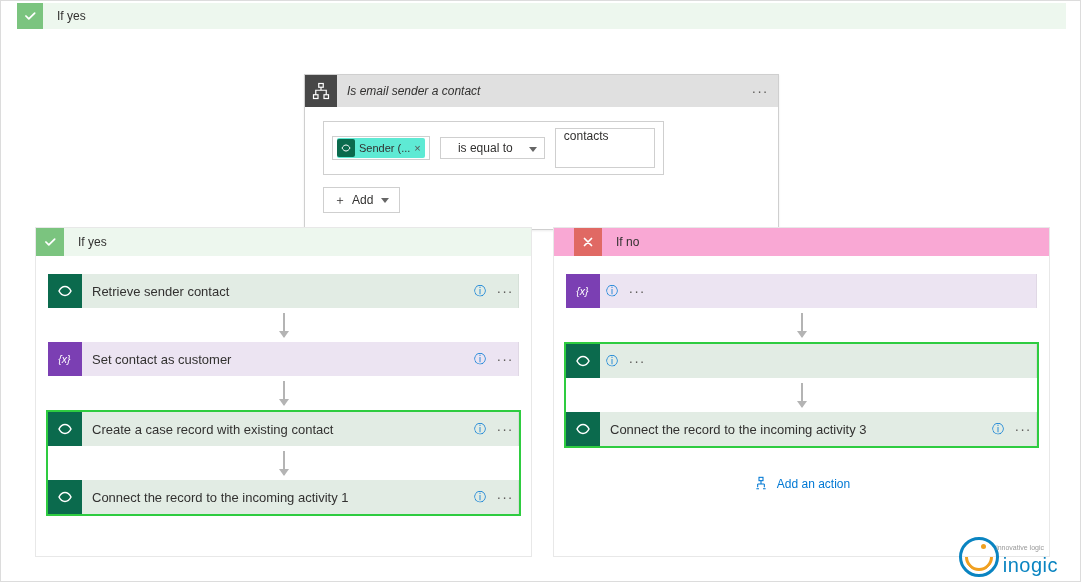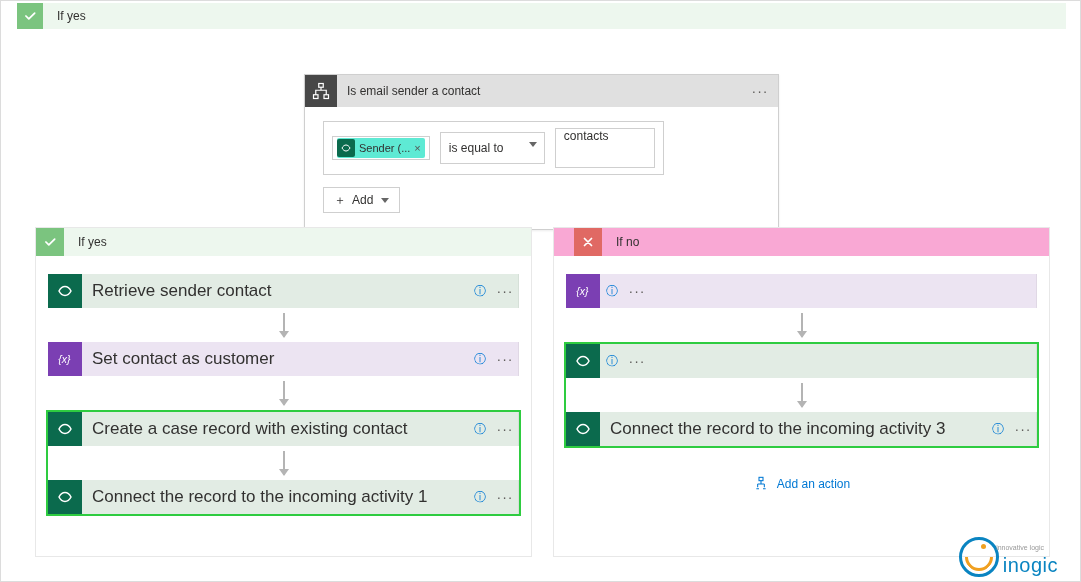--- a/index.html
+++ b/index.html
@@ -23,41 +23,41 @@
     border:1px solid #cfcfcf; background:#ffffff;
     box-shadow:0 1px 2px rgba(0,0,0,0.08);
   }
   .condition-header {
     height:32px; background:#e0e0e0; display:flex; align-items:center;
     position:relative;
   }
   .condition-icon-box {
     width:32px; height:32px; background:#474747; display:flex; align-items:center; justify-content:center;
   }
-  .condition-title { margin-left:10px; font-size:12px; }
+  .condition-title { margin-left:10px; font-size:12px;font-style:italic; }
   .ellipsis-btn {
     width:28px; height:32px; display:flex; align-items:center; justify-content:center;
     cursor:pointer; color:#605e5c; font-size:14px; letter-spacing:1px;
   }
   .condition-header .ellipsis-btn { position:absolute; right:4px; top:0; }
 
   .condition-body { padding:14px 18px 16px 18px; }
   .condition-row {
     display:flex; align-items:center; gap:10px; border:1px solid #cfcfcf; padding:6px 8px; width:fit-content;
   }
   .token-input-wrap { border:1px solid #cfcfcf; height:24px; display:flex; align-items:center; padding:0 4px; }
   .token {
     display:inline-flex; align-items:center; background:#5eead4; height:20px;
     padding:0 4px 0 0; font-size:11px; border-radius:2px;
   }
   .token-ico { width:18px; height:18px; background:#0b6a4d; display:inline-flex; align-items:center; justify-content:center; border-radius:2px; margin-right:4px;}
   .token-x { margin-left:4px; color:#555; cursor:pointer; }
   .op-select {
-    border:1px solid #cfcfcf; height:32px; padding:0 22px 0 8px; font-size:12px;
-    display:flex; align-items:center; position:relative; min-width:105px;
+    border:1px solid #cfcfcf; height:22px; padding:0 22px 0 8px; font-size:12px;
+    display:flex; align-items:center; position:relative; min-width:105px;justify-content:center;
   }
   .op-select::after {
     content:""; position:absolute; right:7px; top:9px; width:0;height:0;
     border-left:4px solid transparent; border-right:4px solid transparent; border-top:5px solid #666;
   }
   .val-input {
     border:1px solid #cfcfcf; height:40px; padding:0 8px; font-size:12px; min-width:100px; display:flex; align-items:flex-start;
   }
   .add-btn {
     margin-top:12px; border:1px solid #cfcfcf; height:26px; padding:0 10px;
@@ -87,21 +87,21 @@
 
   .step-card {
     height:34px; display:flex; align-items:center; position:relative;
     border-right:1px solid rgba(0,0,0,0.05);
   }
   .step-card.dataverse { background:#e2ece4; }
   .step-card.variable  { background:#ece4f2; }
   .step-ico { width:34px; height:34px; display:flex; align-items:center; justify-content:center; }
   .step-ico.dv { background:#0b6a4d; }
   .step-ico.vr { background:#7b3fb3; }
-  .step-label { margin-left:10px; font-size:17px; flex:1; }
+  .step-label { margin-left:10px; font-size:13px; flex:1; }
   .step-right { display:flex; align-items:center; }
   .help-ic { width:24px; display:flex; align-items:center; justify-content:center; color:#0078d4; font-size:12px; }
   .step-card .ellipsis-btn { height:34px; width:26px; }
 
   .connector {
     height:34px; display:flex; justify-content:center; align-items:center;
   }
   .arrow-down {
     position:relative;
     width:2px; height:24px; background:#b4b4b4;

